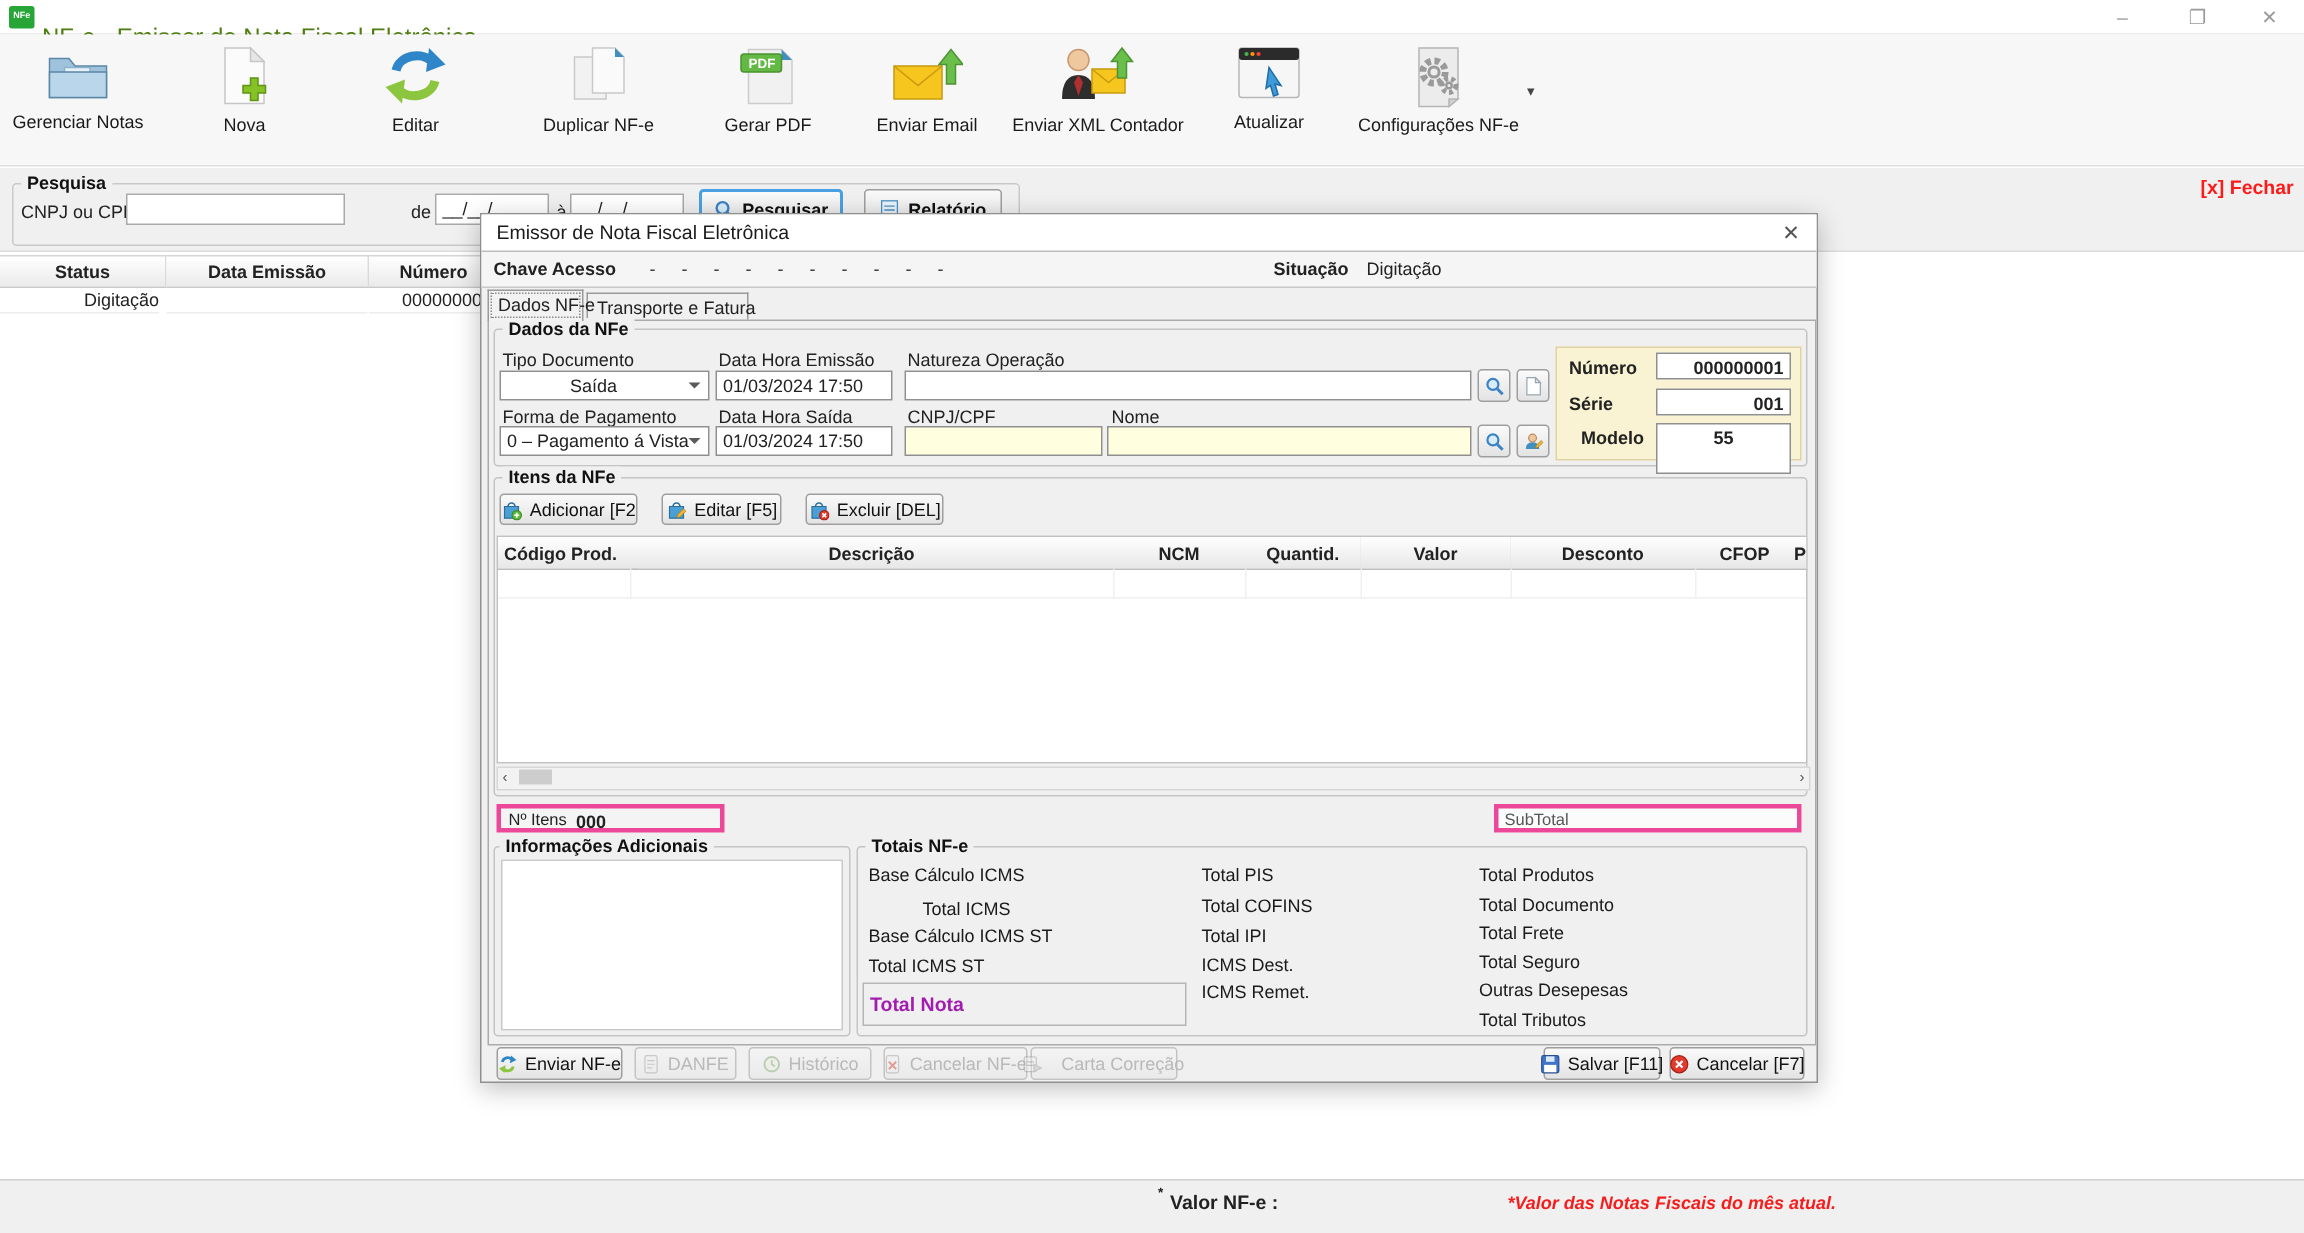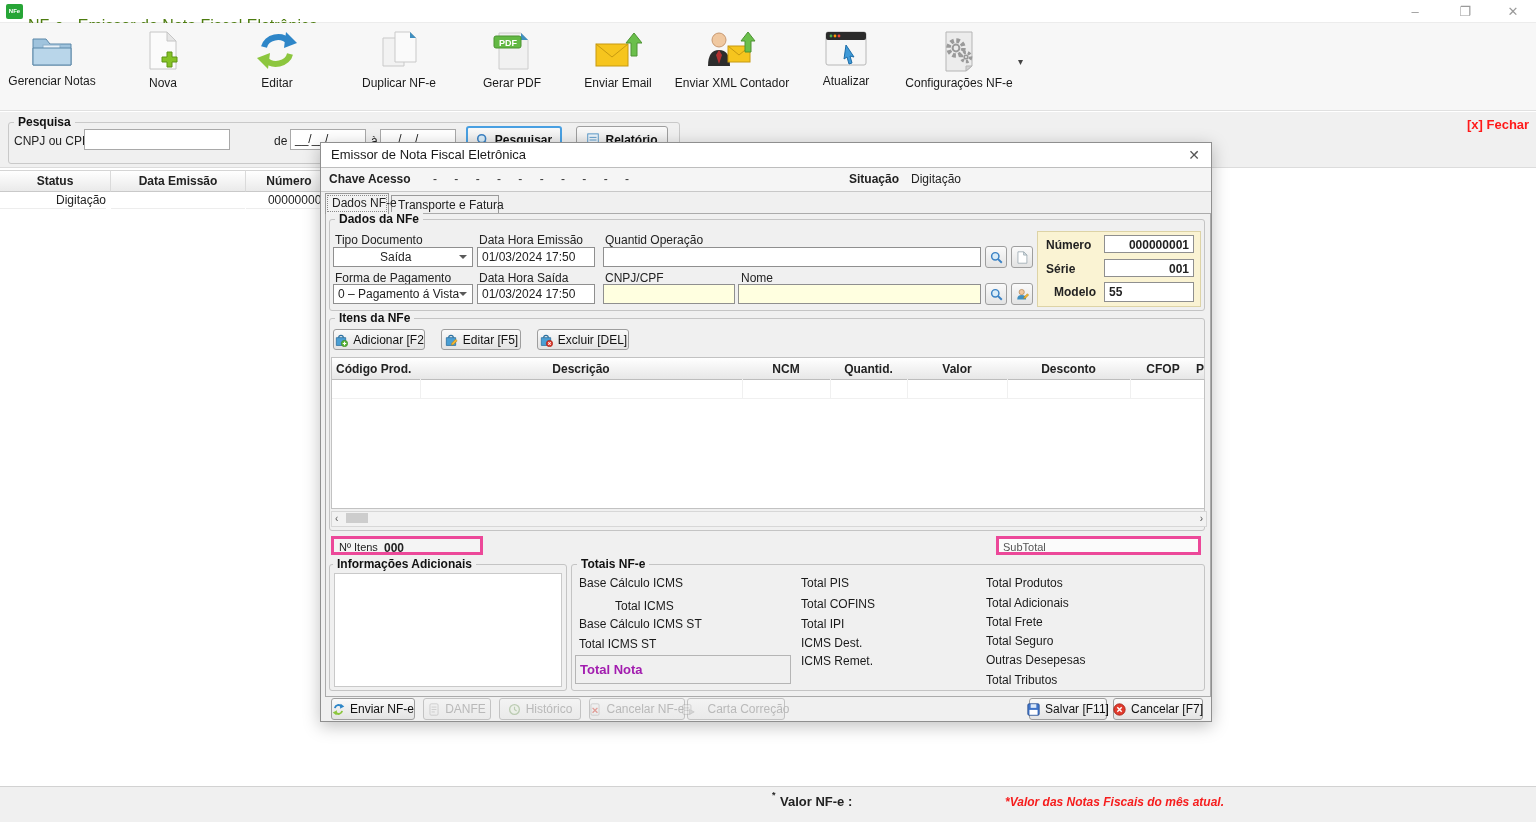--- a/index.html
+++ b/index.html
@@ -261,21 +261,21 @@
 
     <div class="tabpage"></div>
 
     <div class="gbox" style="left:8px;top:76px;width:876px;height:92px;border-color:#c4c4c4;"></div>
     <div class="glegend" style="left:14px;top:69px;">Dados da NFe</div>
 
     <div class="lbl" style="left:14px;top:90px;">Tipo Documento</div>
     <div class="combo" style="left:12px;top:104px;width:140px;height:20px;padding-left:46px;">Saída</div>
     <div class="lbl" style="left:158px;top:90px;">Data Hora Emissão</div>
     <div class="tbx" style="left:156px;top:104px;width:118px;height:20px;border-color:#8f8f8f;">01/03/2024 17:50</div>
-    <div class="lbl" style="left:284px;top:90px;">Quantid Operação</div>
+    <div class="lbl" style="left:284px;top:90px;">Natureza Operação</div>
     <div class="tbx" style="left:282px;top:104px;width:378px;height:20px;border-color:#8f8f8f;"></div>
     <div class="btn" style="left:664px;top:103px;width:22px;height:22px;">
       <span>
         <svg width="13" height="13" viewBox="0 0 16 16">
             <circle cx="6.5" cy="6.5" r="4.5" fill="#d9ecf8" stroke="#3b82c4" stroke-width="1.8"></circle>
             <line x1="10" y1="10" x2="14.5" y2="14.5" stroke="#3b82c4" stroke-width="2.4"></line>
           </svg>
       </span>
     </div>
     <div class="btn" style="left:690px;top:103px;width:22px;height:22px;">
@@ -312,21 +312,21 @@
           </svg>
       </span>
     </div>
 
     <div class="abs" style="left:716px;top:88px;width:164px;height:76px;background:#faf3d3;border:1px solid #ddd3a6;">
       <span class="lbl b" style="left:8px;top:6px;">Número</span>
       <div class="tbx" style="left:66px;top:3px;width:90px;height:18px;text-align:right;font-weight:bold;border-color:#8f8f8f;">000000001</div>
       <span class="lbl b" style="left:8px;top:30px;">Série</span>
       <div class="tbx" style="left:66px;top:27px;width:90px;height:18px;text-align:right;font-weight:bold;border-color:#8f8f8f;">001</div>
       <span class="lbl b" style="left:16px;top:53px;">Modelo</span>
-      <div class="tbx" style="left:66px;top:50px;width:90px;height:20px;text-align:left;font-weight:bold;border-color:#8f8f8f;">55</div>
+      <div class="tbx" style="left:66px;top:50px;width:90px;height:34px;text-align:center;font-weight:bold;border-color:#8f8f8f;">55</div>
     </div>
 
     <div class="gbox" style="left:8px;top:175px;width:876px;height:213px;border-color:#c4c4c4;"></div>
     <div class="glegend" style="left:14px;top:168px;">Itens da NFe</div>
 
     <div class="btn" style="left:12px;top:186px;width:92px;height:21px;">
       <span>
         <svg width="14" height="14" viewBox="0 0 18 18">
             <path d="M3 6 h12 v10 H3 Z" fill="#4a9fd4" stroke="#2a6f9e"></path>
             <path d="M6 6 a3 3 0 0 1 6 0" fill="none" stroke="#2a6f9e" stroke-width="1.4"></path>
@@ -406,21 +406,21 @@
       <span class="lbl b" style="left:4px;top:6px;color:#a21caf;font-size:13px;">Total Nota</span>
     </div>
 
     <div class="totlbl" style="left:480px;top:433px;">Total PIS</div>
     <div class="totlbl" style="left:480px;top:454px;">Total COFINS</div>
     <div class="totlbl" style="left:480px;top:474px;">Total IPI</div>
     <div class="totlbl" style="left:480px;top:493px;">ICMS Dest.</div>
     <div class="totlbl" style="left:480px;top:511px;">ICMS Remet.</div>
 
     <div class="totlbl" style="left:665px;top:433px;">Total Produtos</div>
-    <div class="totlbl" style="left:665px;top:453px;">Total Adicionais</div>
+    <div class="totlbl" style="left:665px;top:453px;">Total Documento</div>
     <div class="totlbl" style="left:665px;top:472px;">Total Frete</div>
     <div class="totlbl" style="left:665px;top:491px;">Total Seguro</div>
     <div class="totlbl" style="left:665px;top:510px;">Outras Desepesas</div>
     <div class="totlbl" style="left:665px;top:530px;">Total Tributos</div>
 
     <div class="btn" style="left:10px;top:555px;width:84px;height:22px;">
       <span>
         <svg width="13" height="13" viewBox="0 0 18 18">
             <path d="M4 7 A 5 5 0 0 1 13 5" stroke="#2e86c8" stroke-width="2.6" fill="none"></path>
             <polygon points="12,1 17,5 11,8" fill="#2e86c8"></polygon>

